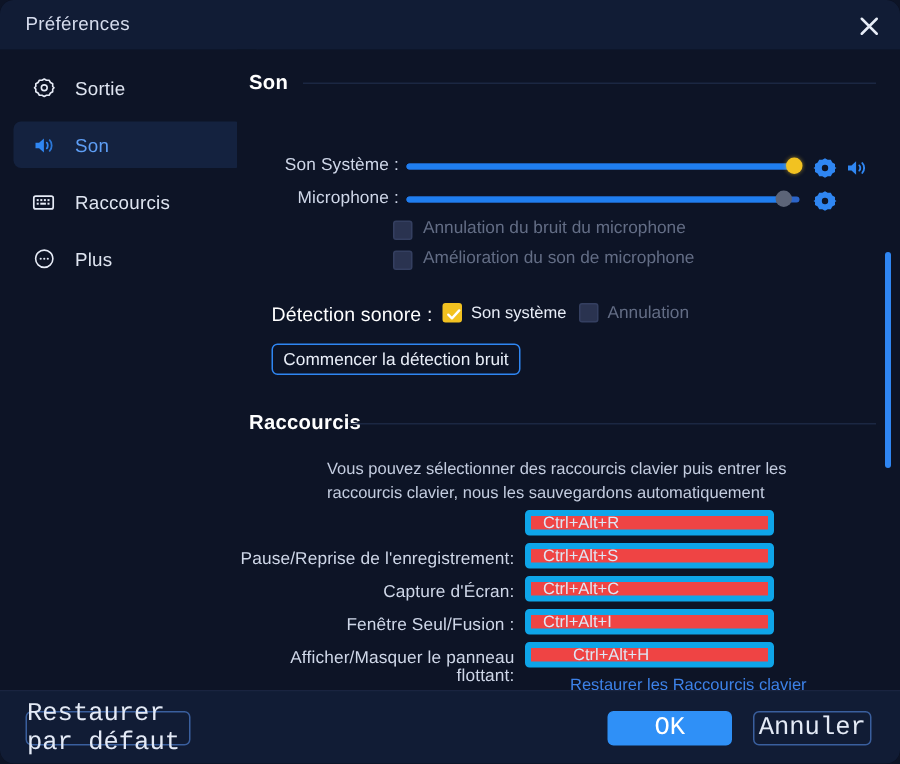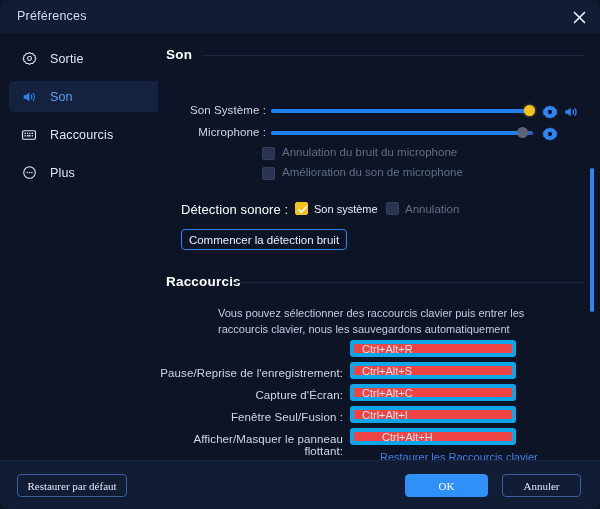--- a/index.html
+++ b/index.html
@@ -142,21 +142,21 @@
   }
 
   
   .footer{
     position:absolute;left:0;bottom:0;width:600px;height:48px;
     background:#111c35;border-top:1px solid #1a2440;
     border-bottom-left-radius:9px;border-bottom-right-radius:9px;
   }
   .fbtn{
     position:absolute;box-sizing:border-box;border-radius:4px;
-    font-size:11px;font-family:Liberation Serif, serif;
+    font-size:17px;font-family:Liberation Mono, monospace;
     display:flex;align-items:center;justify-content:center;cursor:pointer;
   }
   .fbtn.ghost{border:1px solid #3a5f9e;background:transparent;color:#e4eaf6;}
   .fbtn.primary{background:#2f90f7;border:1px solid #2f90f7;color:#ffffff;}
 </style>
 </head>
 <body>
 
 <div class="window">
 

